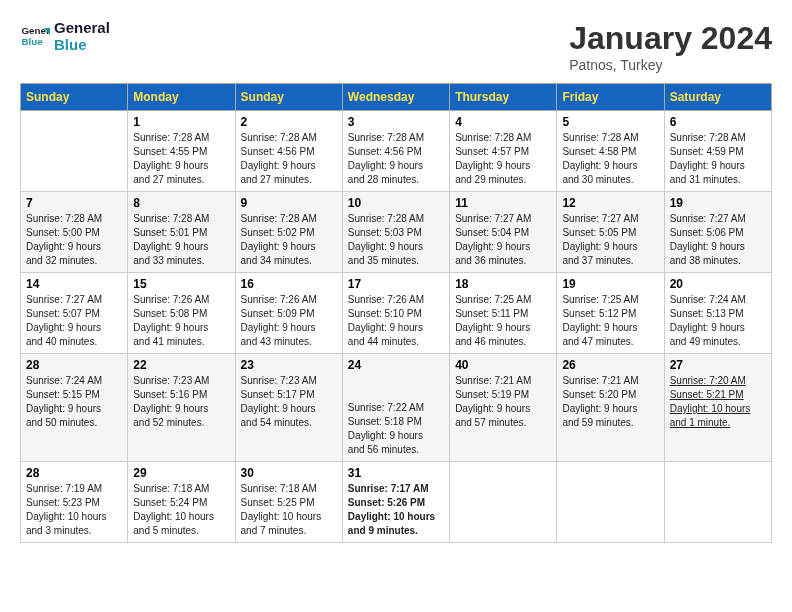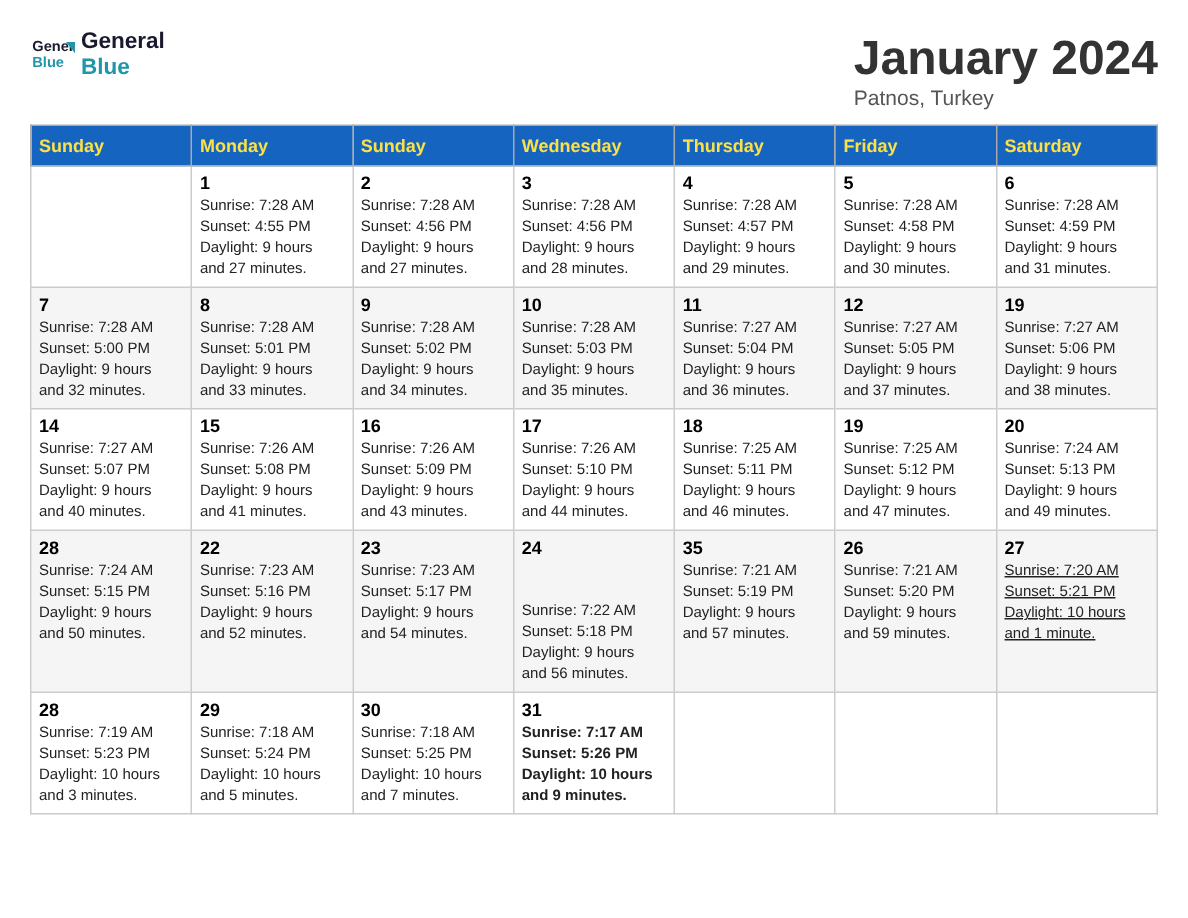--- a/index.html
+++ b/index.html
@@ -283,21 +283,21 @@
 and 54 minutes.</div>
         </td>
         <td>
           <span class="day-number">24</span>
           <div class="cell-text" style="white-space: pre-line; margin-top: 29px;">Sunrise: 7:22 AM
 Sunset: 5:18 PM
 Daylight: 9 hours
 and 56 minutes.</div>
         </td>
         <td>
-          <span class="day-number">35</span>
+          <span class="day-number">40</span>
           <div class="cell-text" style="white-space: pre-line;">Sunrise: 7:21 AM
 Sunset: 5:19 PM
 Daylight: 9 hours
 and 57 minutes.</div>
         </td>
         <td>
           <span class="day-number">26</span>
           <div class="cell-text" style="white-space: pre-line;">Sunrise: 7:21 AM
 Sunset: 5:20 PM
 Daylight: 9 hours

